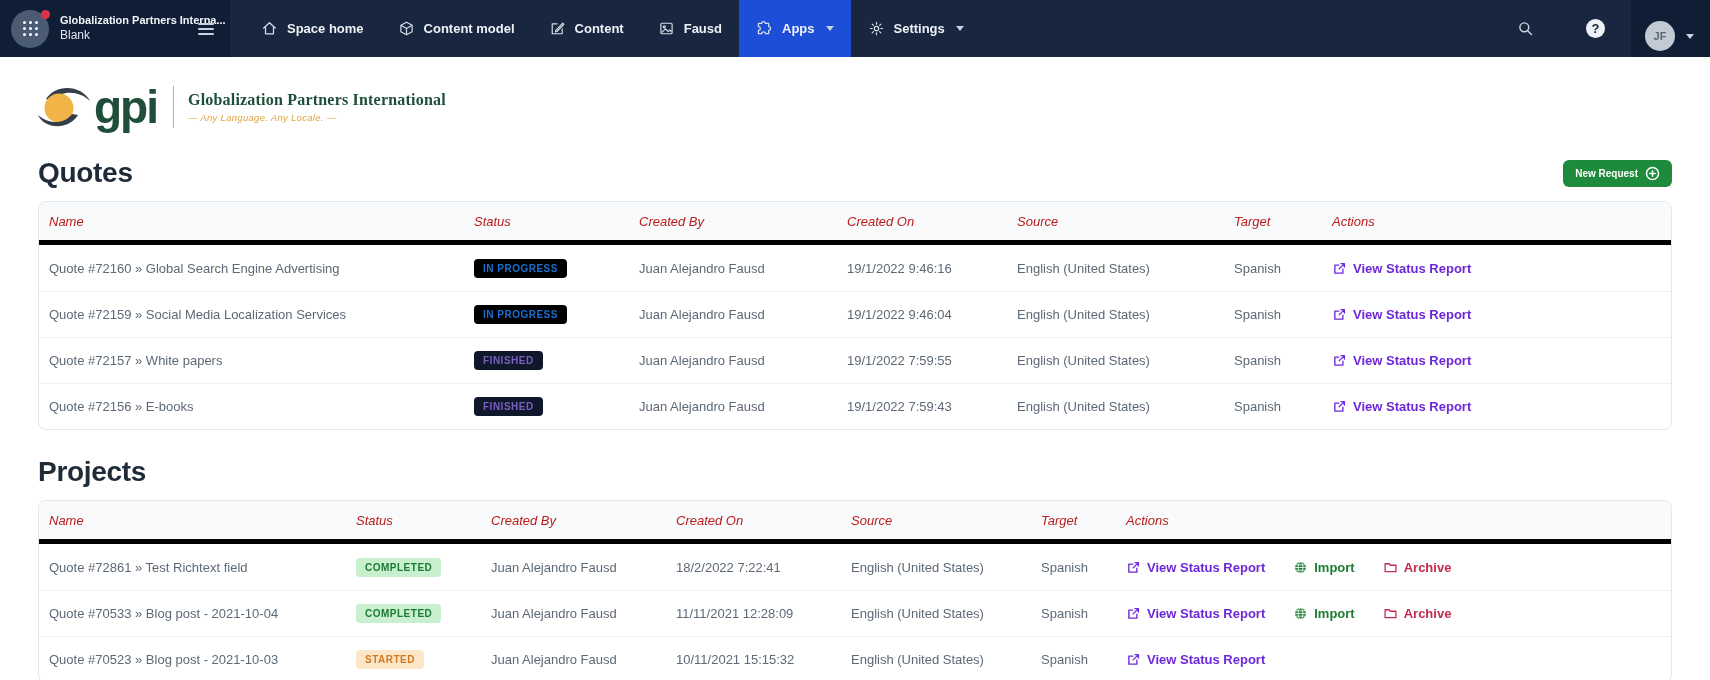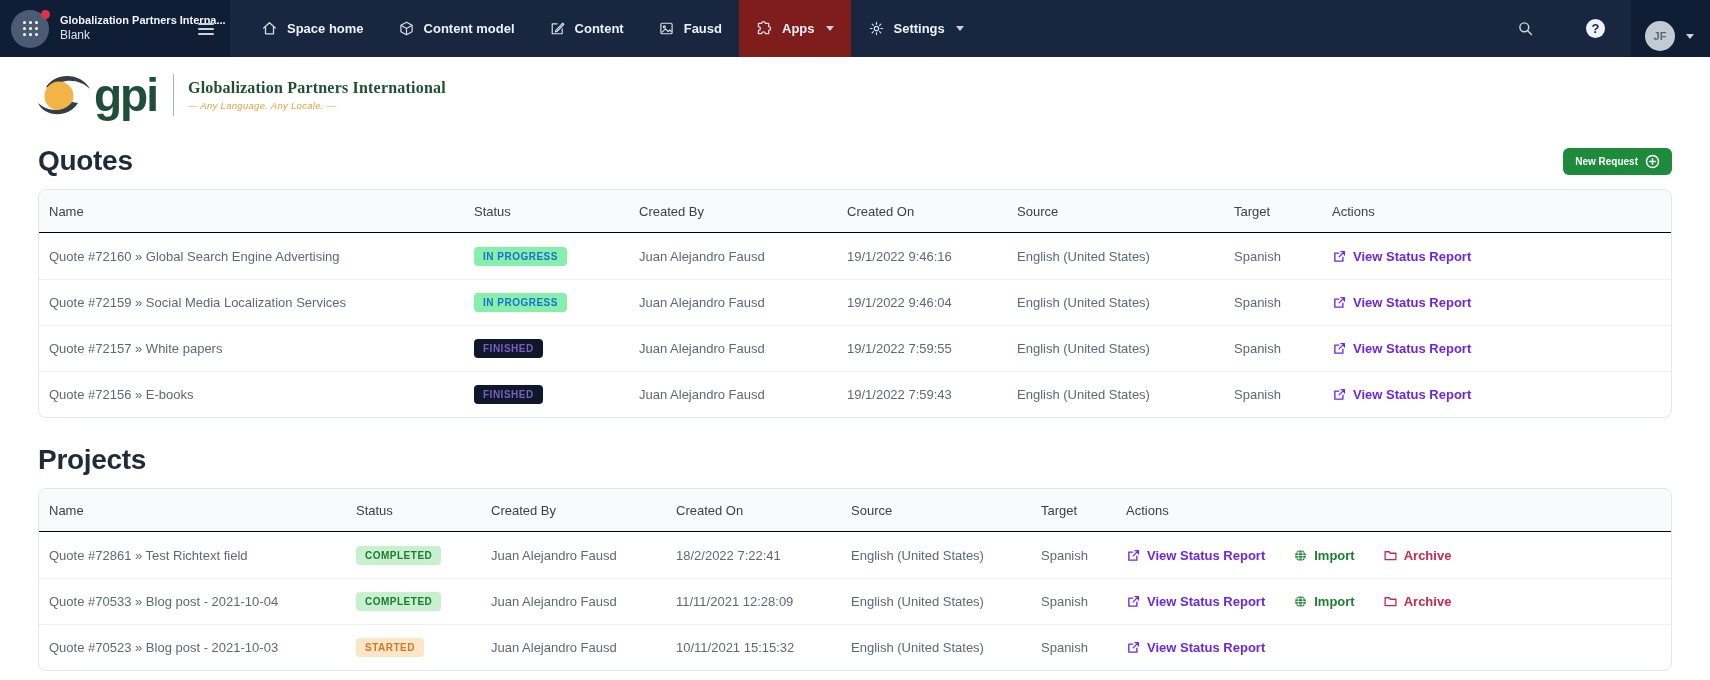--- a/index.html
+++ b/index.html
@@ -13,54 +13,54 @@
   .notif-dot { position:absolute; top:0px; right:-1px; width:9px; height:9px; border-radius:50%; background:#e0314b; }
   .space-meta { line-height:1.25; min-width:0; }
   .space-name { font-size:11px; font-weight:700; color:#f2f5f9; white-space:nowrap; }
   .env-name { font-size:12px; color:#dbe3ec; }
   .hamburger { margin-left:auto; display:flex; flex-direction:column; gap:3px; cursor:pointer; padding:4px; }
   .hamburger span { width:16px; height:2px; background:#c9d2de; border-radius:1px; display:block; }
 
   .tb-nav { display:flex; align-items:stretch; margin-left:14px; }
   .nav-item { display:flex; align-items:center; gap:9px; padding:0 17px; font-size:13px; font-weight:600; color:#eef2f7; cursor:pointer; }
   .nav-item svg { flex:none; }
-  .nav-item.active { background:#7f1d1d;padding-left:16px; }
+  .nav-item.active { background:#1d4ed8;padding-left:16px; }
   .chev { width:0; height:0; border-left:4px solid transparent; border-right:4px solid transparent; border-top:5px solid #c9d2de; margin-left:2px; }
 
   .tb-right { margin-left:auto; display:flex; align-items:stretch; }
   .tb-icon { display:flex; align-items:center; padding:0 26px; cursor:pointer; }
   .help-circle { width:19px; height:19px; border-radius:50%; background:#eef1f5; color:#18273f; font-size:13px; font-weight:700; display:flex; align-items:center; justify-content:center; }
   .tb-avatar-block { background:#101e35; display:flex; align-items:center; gap:9px; padding:15px 16px 0 14px; cursor:pointer; }
   .avatar { width:30px; height:30px; border-radius:50%; background:#c2cbd4; color:#5c6774; font-size:11px; font-weight:700; display:flex; align-items:center; justify-content:center; }
 
   
-  .logobar { padding:12px 38px 6px; display:flex; align-items:flex-end; }
+  .logobar { padding:24px 38px 6px; display:flex; align-items:flex-end; }
   .gpi-logo { display:flex; align-items:center; }
   .gpi-text { font-size:46px; font-weight:800; letter-spacing:-2px; color:#1f4e3a; line-height:1; margin-left:2px; }
   .brand-divider { width:1px; height:42px; background:#aab2bb; margin:0 14px 0 16px; }
   .brand-right { display:flex; flex-direction:column; justify-content:center; }
   .brand-company { font-family:"Liberation Serif", serif; font-size:16px; font-weight:700; color:#1f4e3a; letter-spacing:0.2px; }
   .brand-tagline { font-size:9.5px; color:#e3a23e; font-style:italic; margin-top:3px; letter-spacing:0.3px; }
 
   
   .main { padding:0 38px; }
   .section-head { display:flex; align-items:center; justify-content:space-between; margin-top:18px; }
   .section-title { font-size:28px; font-weight:700; color:#1f2b38; letter-spacing:-0.3px; }
   .btn-new { background:#1e8a3b; border:none; color:#fff; font-family:inherit; font-size:10px; font-weight:700; height:27px; padding:0 12px; border-radius:6px; display:flex; align-items:center; gap:7px; cursor:pointer; }
 
   .table { margin-top:12px; border:1px solid #e2e7ed; border-radius:8px; background:#fff; overflow:hidden; }
   .trow { display:grid; align-items:center; height:46px; font-size:13px; color:#5d6976; }
-  .trow.head { background:#f8fafc; border-bottom:1px solid #000000; height:43px; color:#404040; }
+  .trow.head { background:#f8fafc; border-bottom:5px solid #000000; height:43px; color:#b91c1c;font-style:italic; }
   .tbody .trow + .trow { border-top:1px solid #edf1f5; }
   .cell { padding:0 10px; white-space:nowrap; overflow:hidden; text-overflow:ellipsis; }
   .q-grid { grid-template-columns:425px 165px 208px 170px 217px 98px 1fr; }
   .p-grid { grid-template-columns:307px 135px 185px 175px 190px 85px 1fr; }
 
   .badge { display:inline-block; padding:4px 9px; font-size:10px; font-weight:700; letter-spacing:0.5px; border-radius:4px; }
-  .badge[data-status="in-progress"] { background:#86efac; color:#1b6fd0; }
+  .badge[data-status="in-progress"] { background:#000000; color:#1b6fd0; }
   .badge[data-status="finished"]    { background:#0f172a; color:#7a5fc0; }
   .badge[data-status="completed"]   { background:#c8f0cf; color:#1b7a33; }
   .badge[data-status="started"]     { background:#fbe6c8; color:#d07a24; }
 
   .actions-cell { display:flex; align-items:center; gap:28px; }
   .action { display:inline-flex; align-items:center; gap:6px; font-size:13px; font-weight:700; text-decoration:none; cursor:pointer; white-space:nowrap; }
   .action.view { color:#6d28d9; }
   .action.import { color:#1d7d33; }
   .action.archive { color:#c32a4e; }
 </style>

